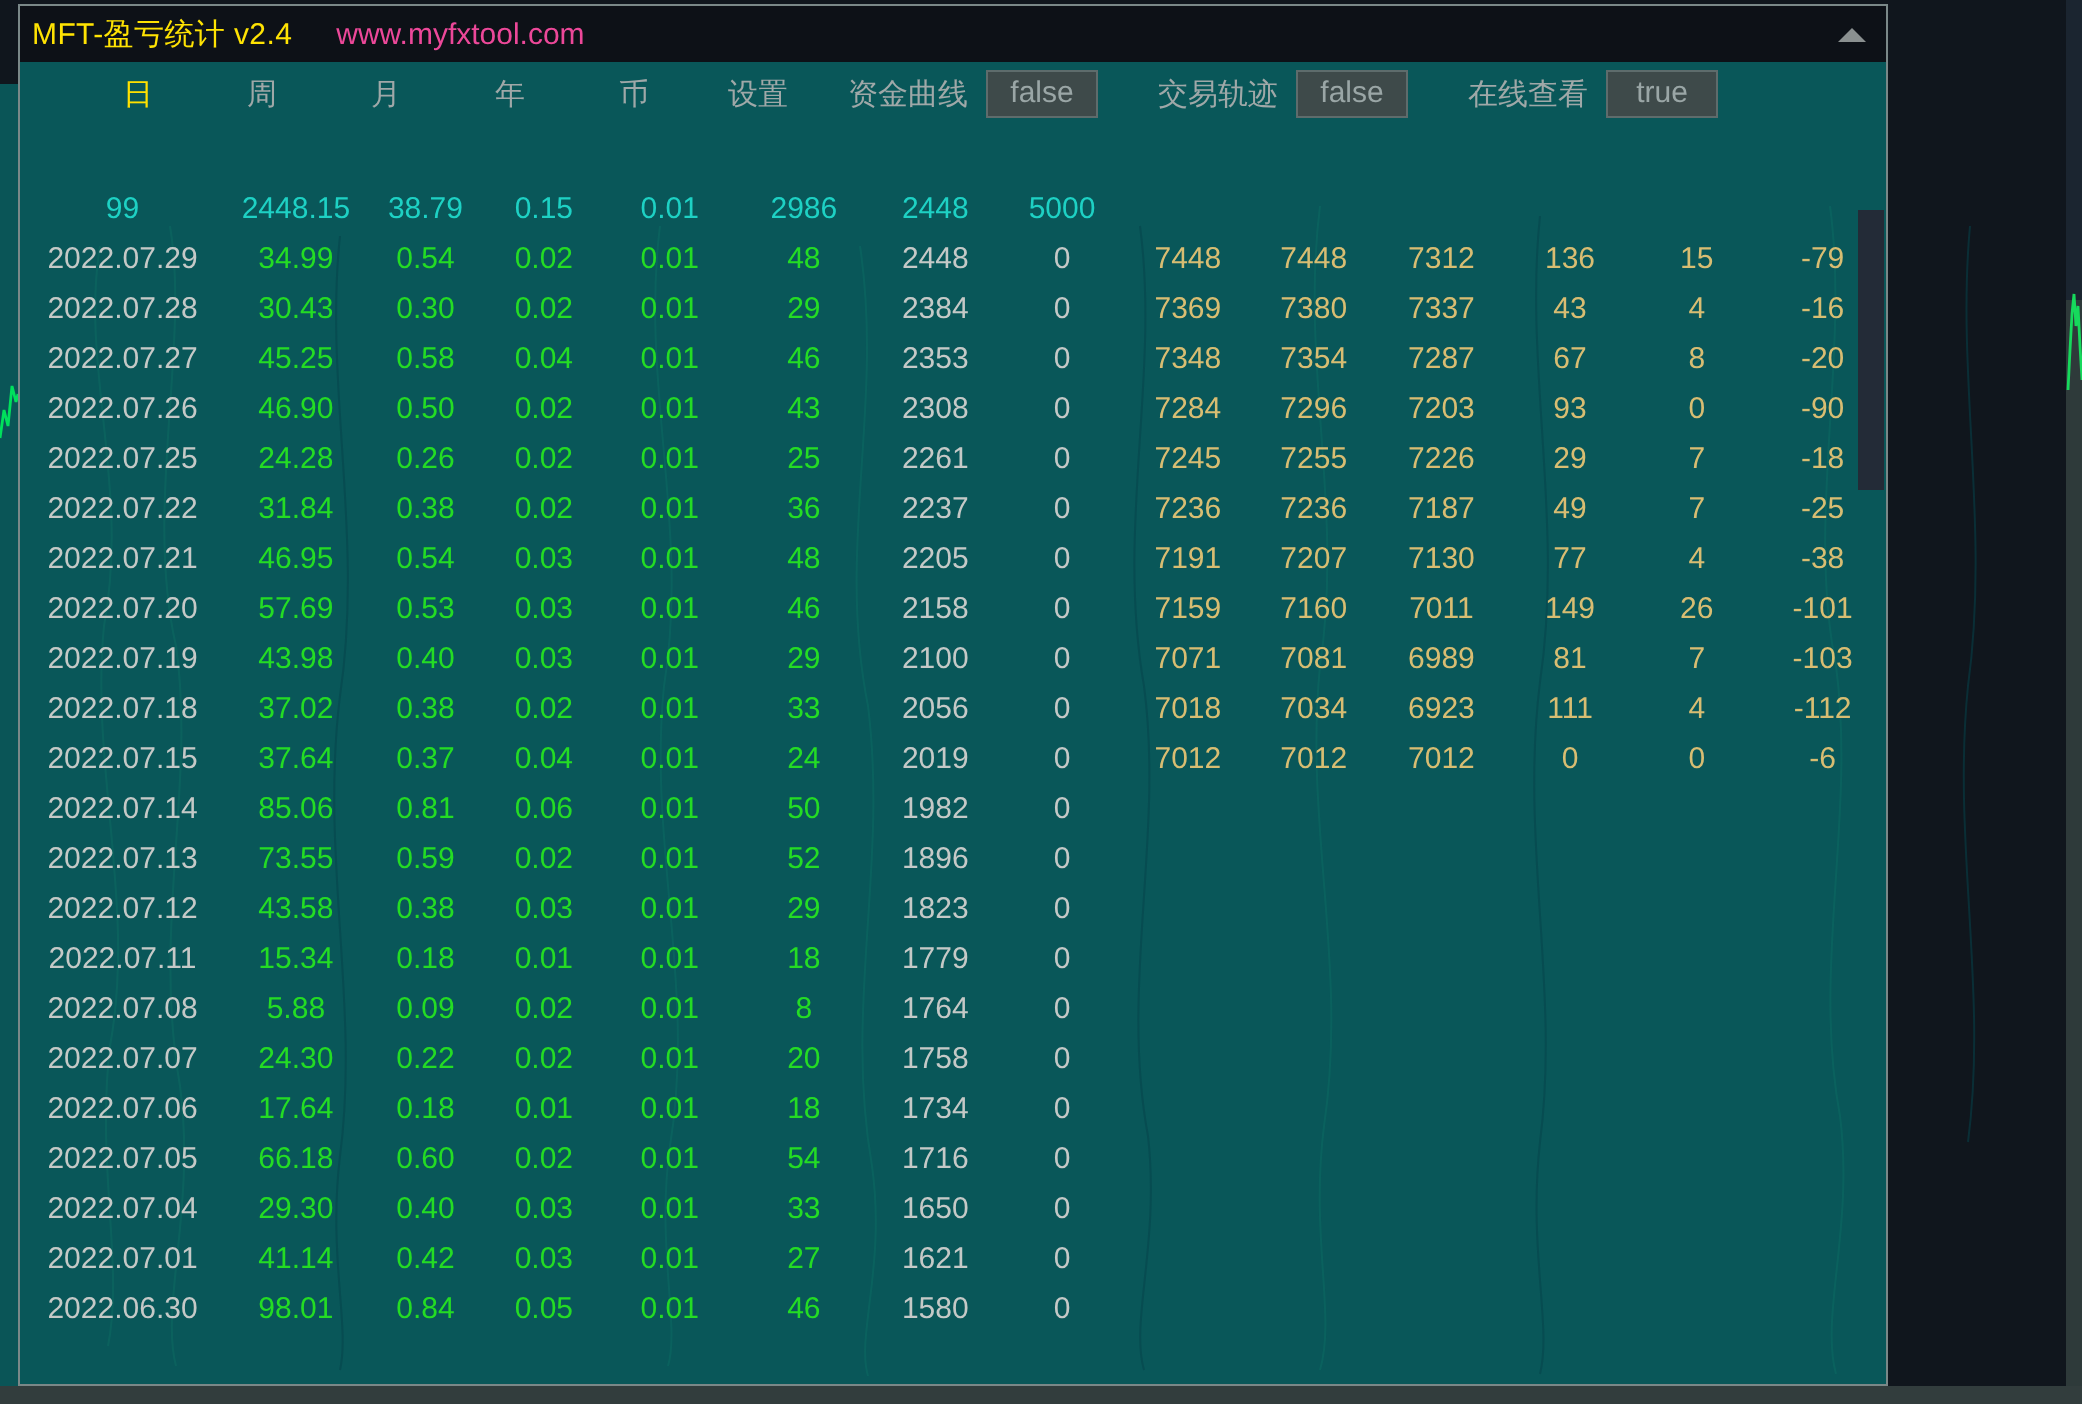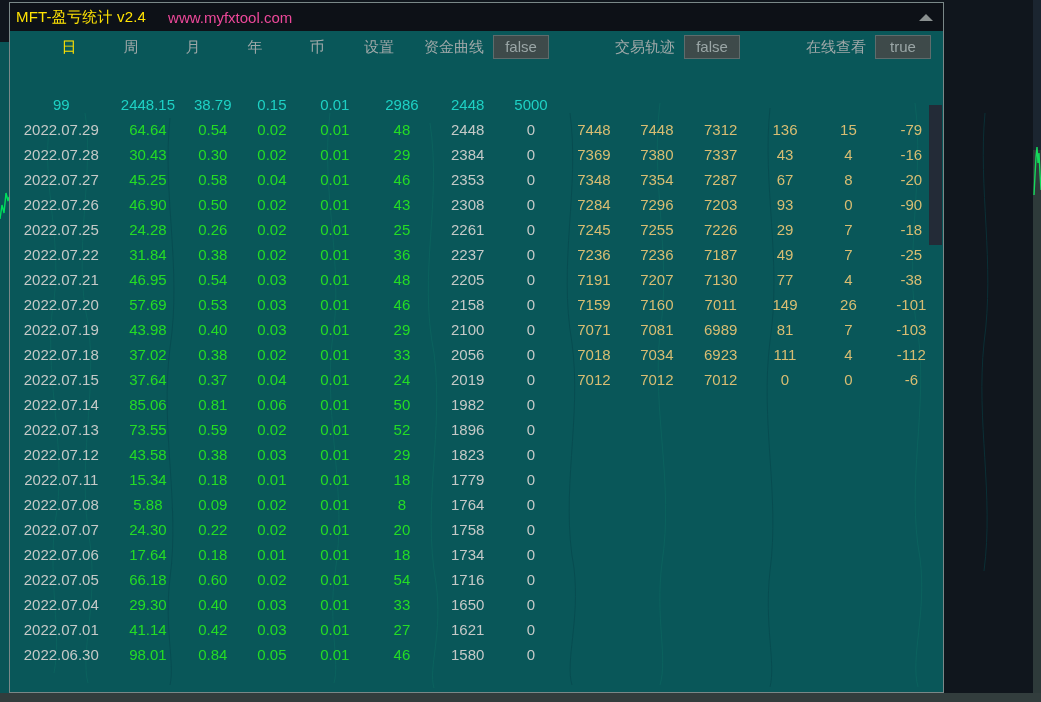--- a/index.html
+++ b/index.html
@@ -113,21 +113,21 @@
 
     <div class="menu-row">
       <div style="display:flex;" id="menu-tabs">
           <div class="tab active">日</div>
           <div class="tab">周</div>
           <div class="tab">月</div>
           <div class="tab">年</div>
           <div class="tab">币</div>
           <div class="tab">设置</div>
         </div>
-      <div style="display:flex;gap:36px;" id="menu-toggles">
+      <div style="display:flex;" id="menu-toggles">
           <div class="toggle">
             <span class="toggle-label">资金曲线</span>
             <span class="toggle-btn">false</span>
           </div>
           <div class="toggle">
             <span class="toggle-label">交易轨迹</span>
             <span class="toggle-btn">false</span>
           </div>
           <div class="toggle">
             <span class="toggle-label">在线查看</span>
@@ -148,21 +148,21 @@
           <div class="cell c7">5000</div>
           <div class="cell c8"></div>
           <div class="cell c9"></div>
           <div class="cell c10"></div>
           <div class="cell c11"></div>
           <div class="cell c12"></div>
           <div class="cell c13"></div>
         </div>
         <div class="trow tdata">
           <div class="cell c0">2022.07.29</div>
-          <div class="cell c1">64.64</div>
+          <div class="cell c1">34.99</div>
           <div class="cell c2">0.54</div>
           <div class="cell c3">0.02</div>
           <div class="cell c4">0.01</div>
           <div class="cell c5">48</div>
           <div class="cell c6">2448</div>
           <div class="cell c7">0</div>
           <div class="cell c8">7448</div>
           <div class="cell c9">7448</div>
           <div class="cell c10">7312</div>
           <div class="cell c11">136</div>

